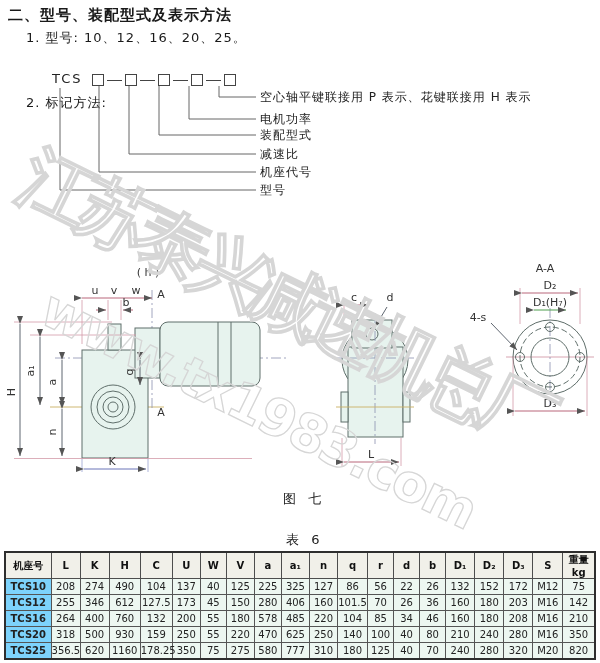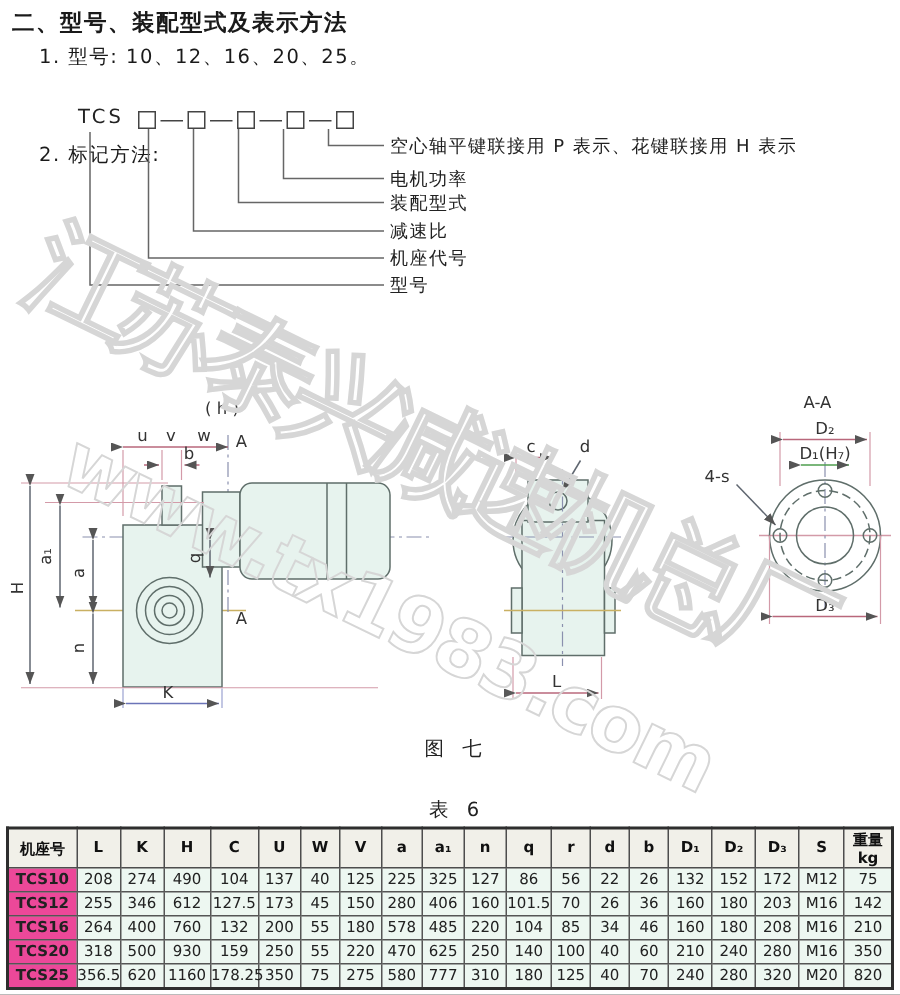--- a/index.html
+++ b/index.html
@@ -28,21 +28,21 @@
   .clY{stroke:#c9b062;stroke-width:0.9;fill:none;}
   .clP{stroke:#d39aa8;stroke-width:0.9;fill:none;}
   .caption{font-size:13px;letter-spacing:4px;color:#222;}
   
   #dim-table{position:absolute;left:4px;top:551px;border-collapse:collapse;table-layout:fixed;
              width:592px;background:#edf7f1;border:2px solid #2e2e2e;}
   #dim-table th{font-size:10px;font-weight:bold;height:19px;background:#f1f0e9;color:#111;
                 border:1px solid #4d4d4d;padding:0;text-align:center;}
   #dim-table td{font-size:10px;height:15px;border:1px solid #555;border-top-color:#7d5560;
                 padding:0;text-align:center;color:#222;}
-  #dim-table td.rowhead{font-weight:bold;background:#ec4899;}
+  #dim-table td.rowhead{font-weight:bold;background:#7dd3fc;}
   
   .wm{position:absolute;z-index:6;pointer-events:none;font-weight:bold;white-space:nowrap;
       transform-origin:0 0;color:rgba(255,255,255,0.02);-webkit-text-stroke:1.3px #d6d6d6;}
   #wm1{left:46px;top:128px;font-size:74px;letter-spacing:-10px;transform:rotate(26deg);}
   #wm2{left:58px;top:278px;font-size:52px;letter-spacing:-2px;transform:rotate(26deg);}
 </style>
 </head>
 <body>
 
 <div id="page">
@@ -314,21 +314,21 @@
           <td>159</td>
           <td>250</td>
           <td>55</td>
           <td>220</td>
           <td>470</td>
           <td>625</td>
           <td>250</td>
           <td>140</td>
           <td>100</td>
           <td>40</td>
-          <td>60</td>
+          <td>80</td>
           <td>210</td>
           <td>240</td>
           <td>280</td>
           <td>M16</td>
           <td>350</td>
         </tr>
         <tr>
           <td class="rowhead">TCS25</td>
           <td>356.5</td>
           <td>620</td>

